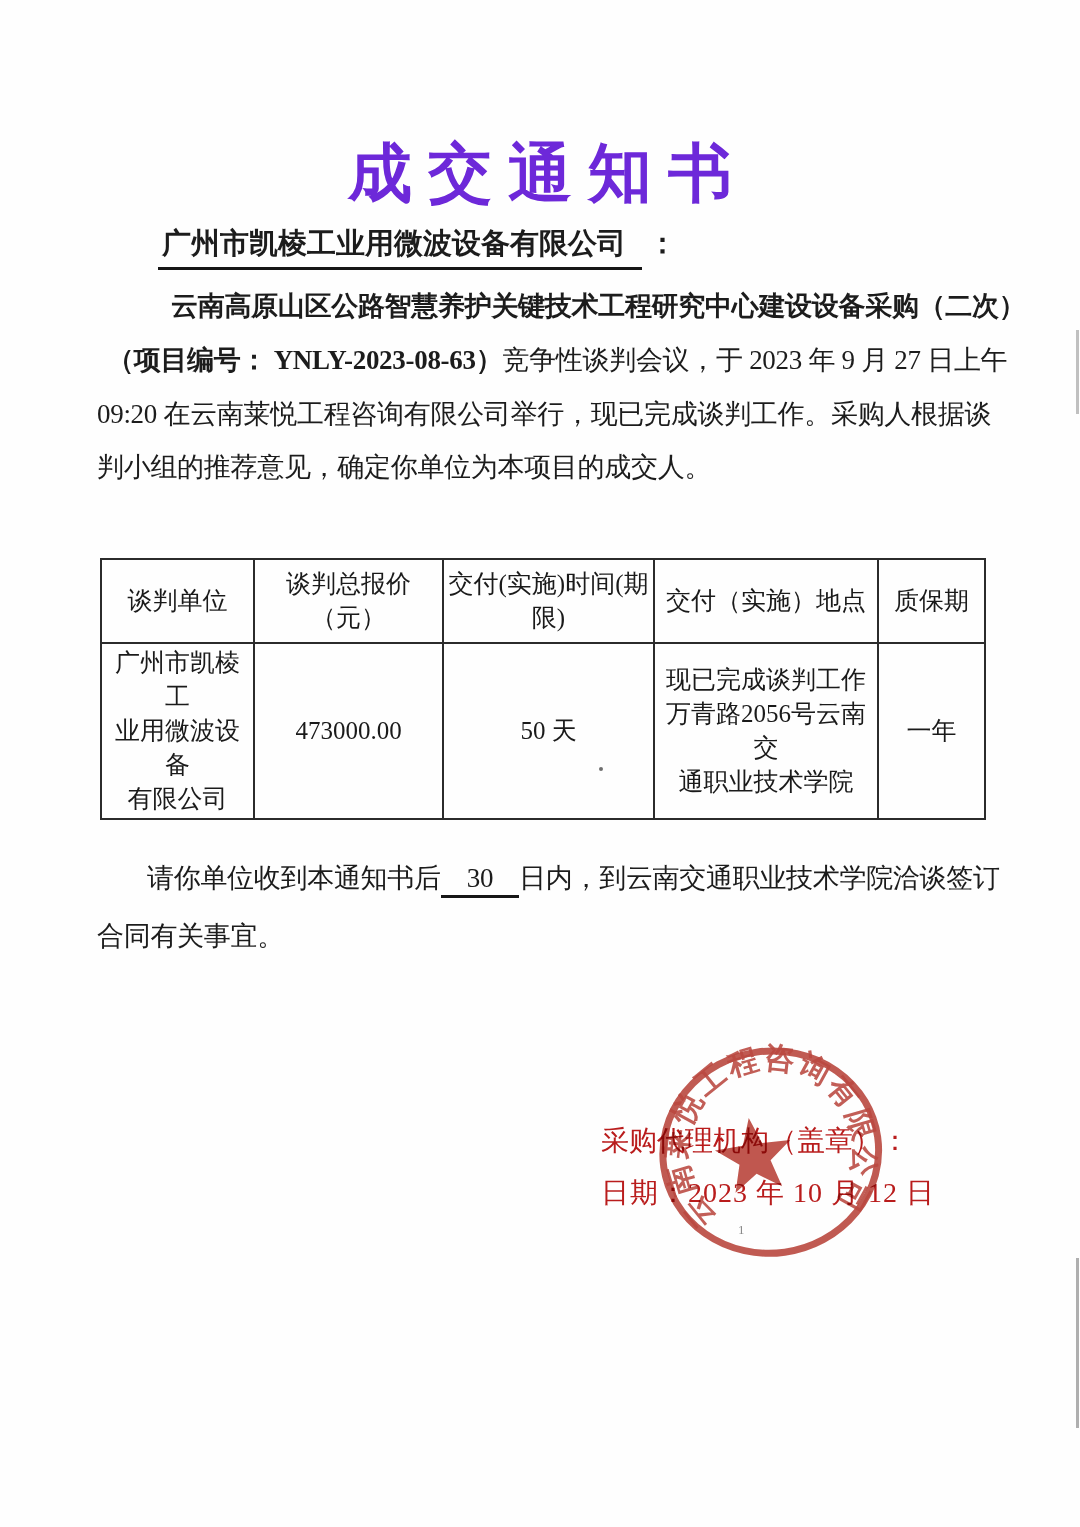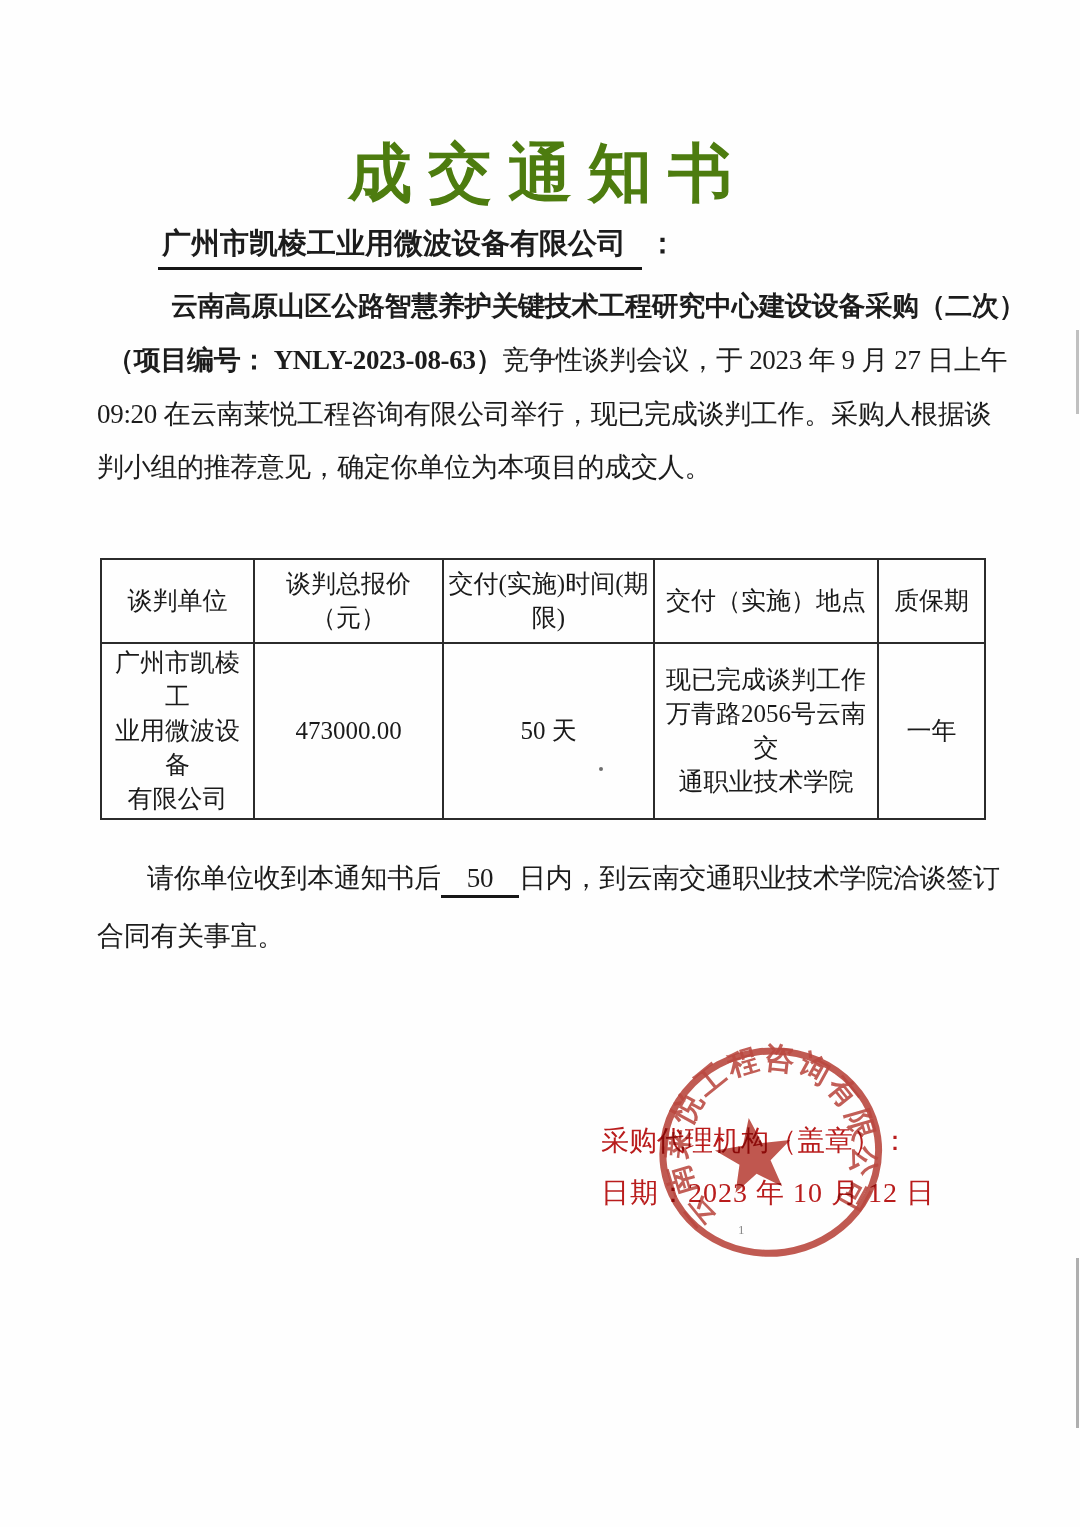--- a/index.html
+++ b/index.html
@@ -11,21 +11,21 @@
     color: #1c1c1c;
     overflow: hidden;
   }
   .page { position: absolute; inset: 0; background: #fefefe; }
 
   .doc-title {
     position: absolute; top: 130px; left: 0; width: 100%;
     text-align: center;
     font-size: 64px; font-weight: bold;
     letter-spacing: 16px; text-indent: 16px;
-    color: #4d7c0f;
+    color: #6d28d9;
     white-space: nowrap;
   }
 
   .salutation {
     position: absolute; top: 224px; left: 158px;
     font-size: 29px; font-weight: bold; white-space: nowrap;
   }
   .salutation .uline {
     border-bottom: 3px solid #161616;
     padding: 0 16px 3px 4px;
@@ -148,21 +148,21 @@
         <td>50 天</td>
         <td>现已完成谈判工作
 万青路2056号云南交
 通职业技术学院</td>
         <td>一年</td>
       </tr>
     </tbody>
   </table>
 
   <div class="body-line line-p2-1 indent-p2">
-    <span>请你单位收到本通知书后</span><span class="blank-fill">50</span><span>日内，到云南交通职业技术学院洽谈签订</span>
+    <span>请你单位收到本通知书后</span><span class="blank-fill">30</span><span>日内，到云南交通职业技术学院洽谈签订</span>
   </div>
   <div class="body-line line-p2-2">合同有关事宜。</div>
 
   <div class="sig-line sig-agency">采购代理机构（盖章）：</div>
   <div class="sig-line sig-date">日期：2023 年 10 月 12 日</div>
 
   <svg class="stamp" viewBox="0 0 236 222" xmlns="http://www.w3.org/2000/svg">
     <ellipse cx="117" cy="109" rx="108" ry="101" fill="none" stroke="#b5382f" stroke-width="7" opacity="0.9"></ellipse>
     <path id="sealArc" d="M 57.6 168.4 A 84 84 0 1 1 176.4 168.4" fill="none"></path>
     <text font-size="30" font-weight="bold" letter-spacing="3" fill="#b5382f" opacity="0.88" font-family="Liberation Serif, DejaVu Serif, serif">

